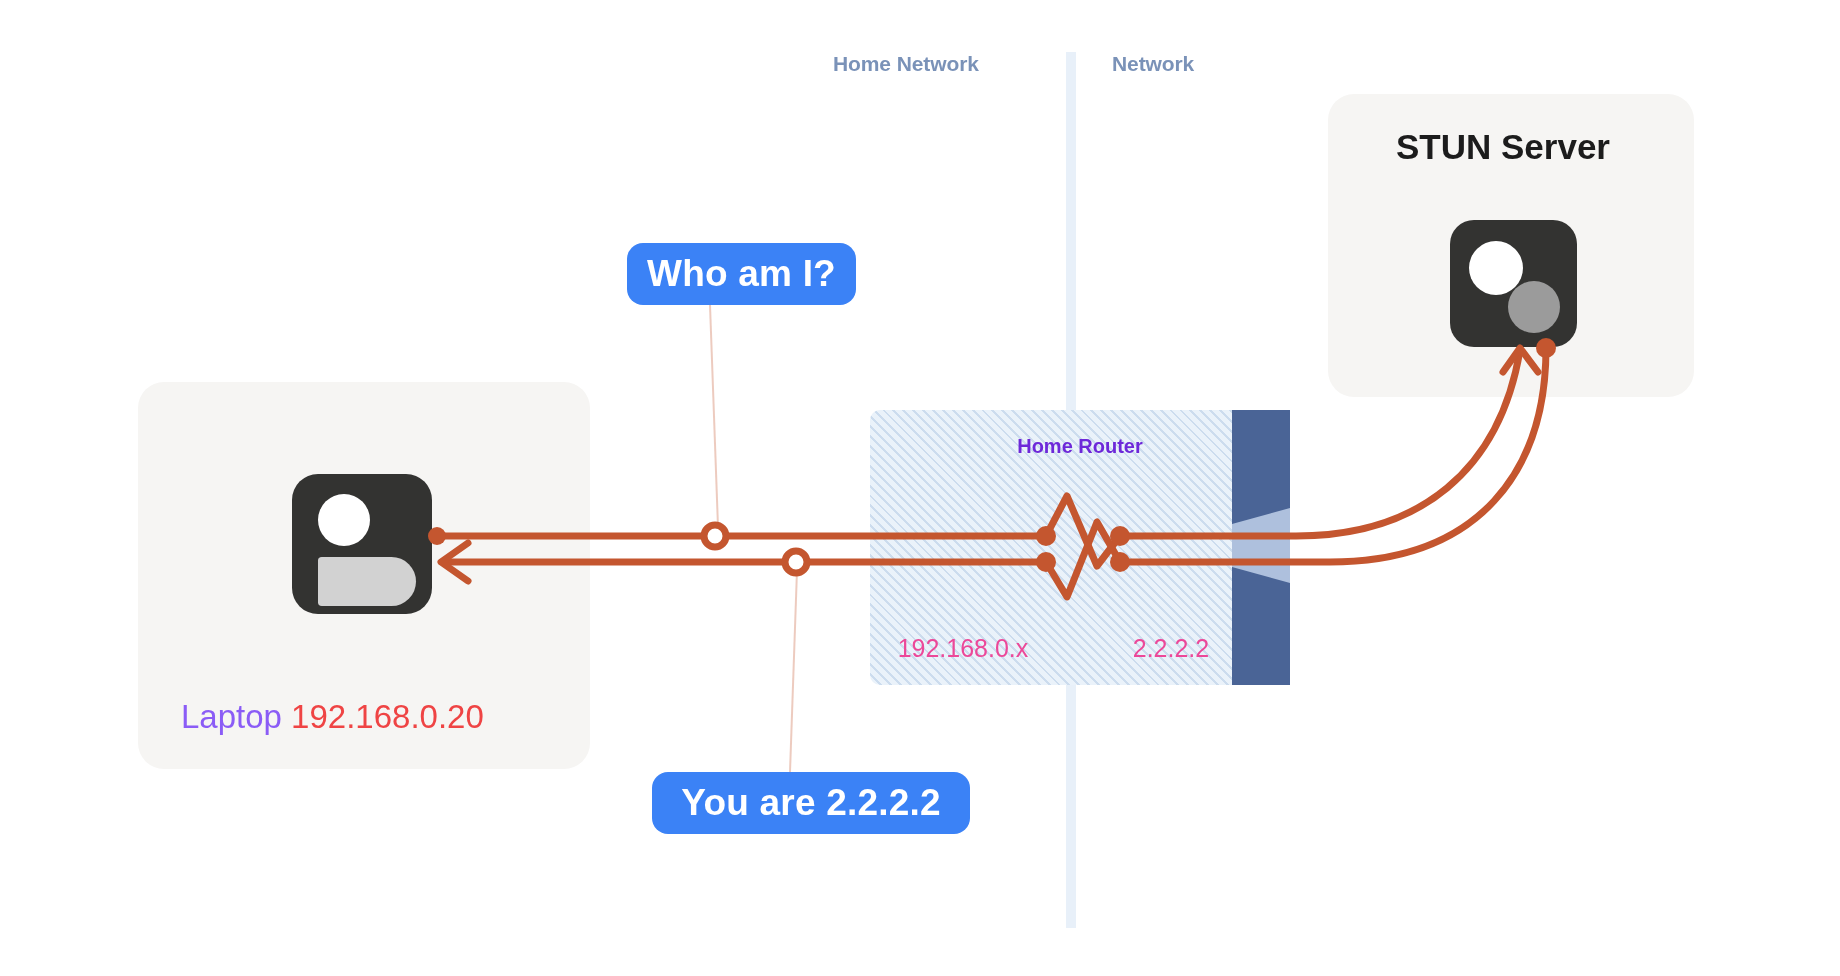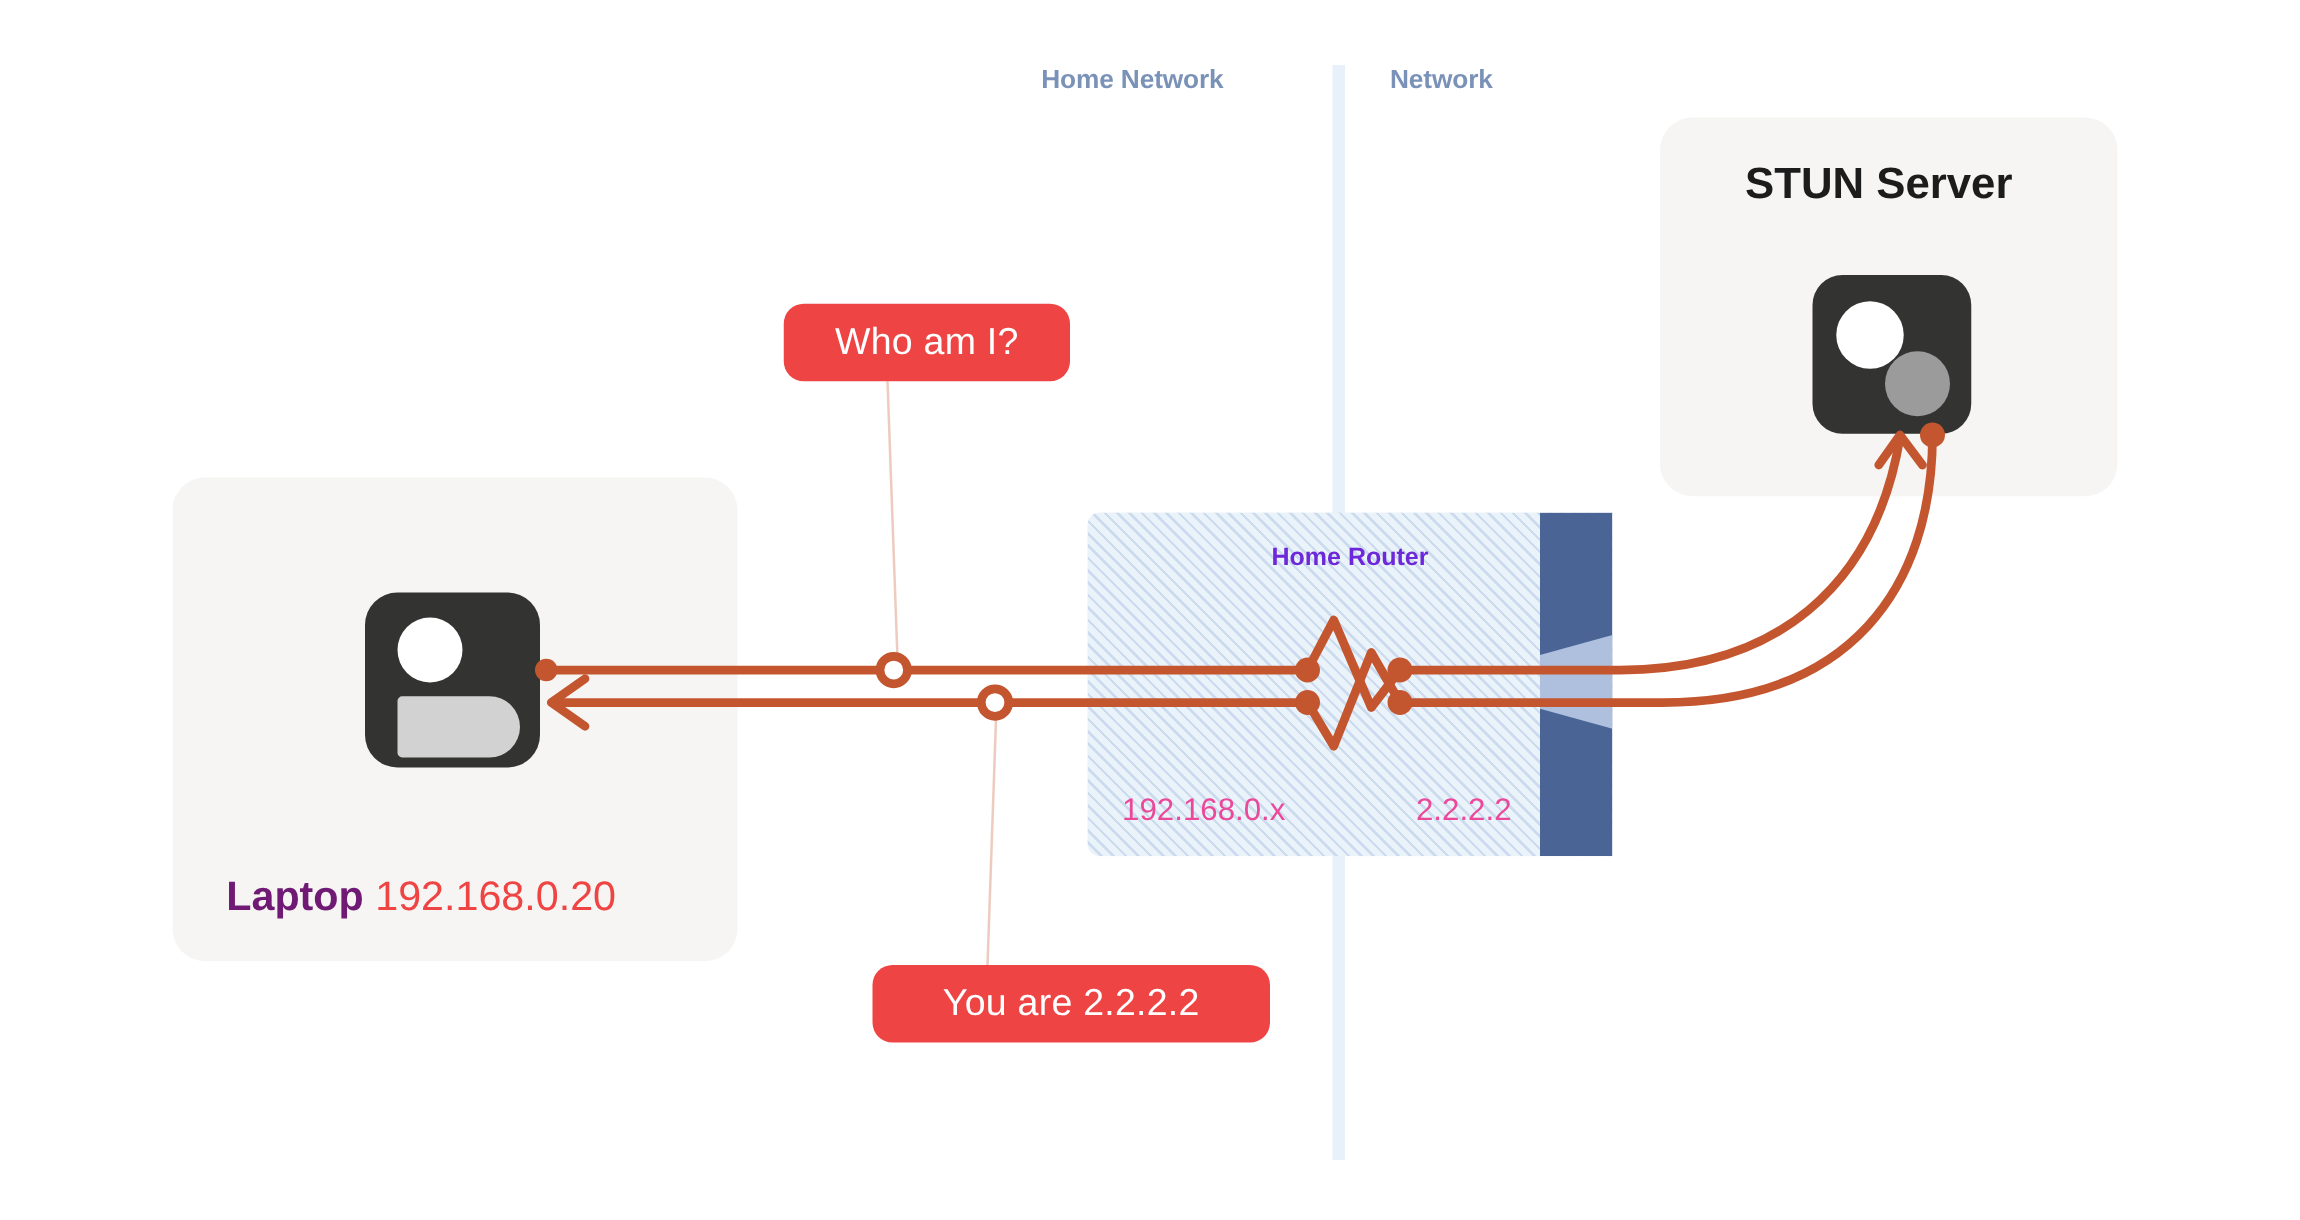--- a/index.html
+++ b/index.html
@@ -117,22 +117,22 @@
   .device-caption {
     position: absolute;
     font-size: 33px;
     white-space: nowrap;
   }
   #laptop-caption {
     left: 181px;
     top: 698px;
   }
   .caption-name {
-    font-weight: 700;
-    color: #701a75;
+    font-weight: 400;
+    color: #8b5cf6;
   }
   .caption-addr {
     font-weight: 400;
     color: #ef4444;
   }
   #stun-title {
     position: absolute;
     left: 1396px;
     top: 127px;
     font-size: 35px;
@@ -178,43 +178,42 @@
     color: #ec4899;
     white-space: nowrap;
     text-align: center;
   }
   #router-addr-lan { left: 880px; width: 166px; }
   #router-addr-wan { left: 1096px; width: 150px; }
 
   
   .bubble {
     position: absolute;
-    background: #ef4444;
+    background: #3b82f6;
     color: #ffffff;
     border-radius: 16px;
-    font-size: 30px;
-    font-weight: 400;
+    font-size: 37px;
+    font-weight: 700;
     white-space: nowrap;
     display: flex;
     align-items: center;
     justify-content: center;
     letter-spacing: 0.2px;
   }
   #bubble-who {
     left: 627px;
     top: 243px;
     width: 229px;
     height: 62px;
   }
   #bubble-you {
     left: 652px;
     top: 772px;
     width: 318px;
     height: 62px;
-    margin-left: 46px;
   }
 </style>
 </head>
 <body>
 
 <div id="stage">
 
   <div class="zone-divider"></div>
 
   <div class="zone-label" id="zone-label-home">Home Network</div>

